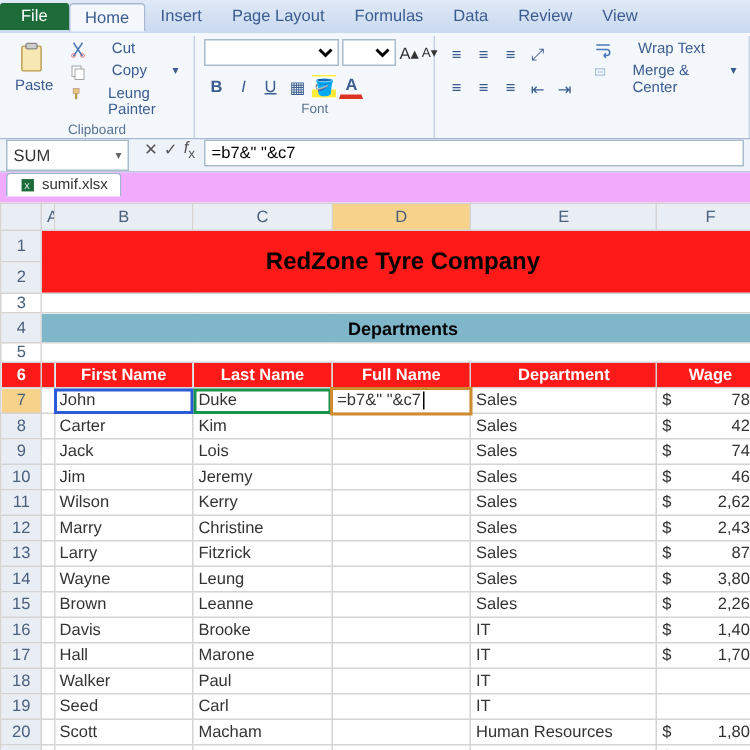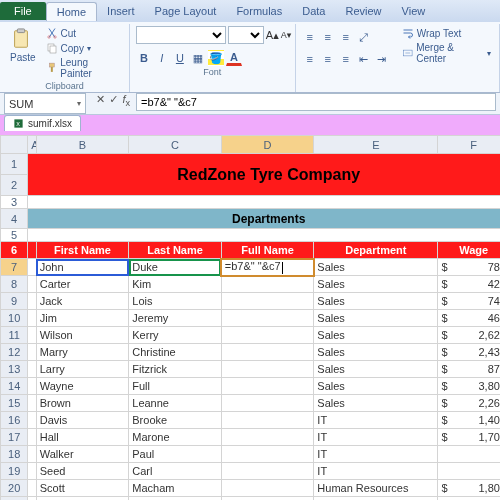--- a/index.html
+++ b/index.html
@@ -10,21 +10,21 @@
 .tab{padding:3px 10px;font-size:11px;color:#3b5c8f;cursor:pointer}
 .tab.file{background:#1e6b3a;color:#fff;border-radius:2px 2px 0 0;padding:3px 14px}
 .tab.active{background:#f4f8fd;border:1px solid #a8b8d0;border-bottom:none;border-radius:3px 3px 0 0;color:#3b5c8f}
 .groups{display:flex;height:70px;background:#f4f8fd;padding:2px 0 0 0}
 .group{border-right:1px solid #c5d3e8;padding:2px 6px 0;display:flex;flex-direction:column;justify-content:space-between;min-width:60px}
 .group-body{flex:1;display:flex;gap:4px;align-items:flex-start}
 .group-label{font-size:9px;text-align:center;color:#5a748f;padding:1px 0 18px}
 .big-btn{display:flex;flex-direction:column;align-items:flex-start;gap:2px;padding:2px 4px;font-size:10px;color:#3b5c8f}
 .big-btn svg{width:22px;height:22px}
 .small-btns{display:flex;flex-direction:column;gap:1px;font-size:10px;color:#3b5c8f}
-.small-btns div{display:flex;align-items:center;gap:3px;padding:1px 2px}
+.small-btns div{display:flex;gap:17px;padding:1px 2px}
 .small-btns svg{width:12px;height:12px}
 .font-row{display:flex;gap:2px;align-items:center}
 .font-select{border:1px solid #abc;background:#fff;font-size:10px;padding:1px 2px;height:18px}
 .icon-row{display:flex;gap:2px;margin-top:3px}
 .icon-row span{width:16px;height:16px;display:flex;align-items:center;justify-content:center;font-size:11px;color:#3b5c8f;border:1px solid transparent}
 
 .fbar{display:flex;height:22px;border-bottom:1px solid #b9c8dd;background:#eef3fa}
 .namebox{width:82px;border:1px solid #abc;background:#fff;margin:0 4px;padding:2px 4px;font-size:11px;display:flex;justify-content:space-between;align-items:center}
 .namebox .dd{font-size:8px;color:#666}
 .fx-ctrl{display:flex;gap:4px;padding:0 6px;font-size:11px;color:#555}
@@ -305,21 +305,21 @@
           <td>Larry</td>
           <td>Fitzrick</td>
           <td></td>
           <td>Sales</td>
           <td class="wage"><span class="ds">$</span>878</td>
         </tr>
         <tr>
           <td class="rh">14</td>
           <td></td>
           <td>Wayne</td>
-          <td>Full</td>
+          <td>Leung</td>
           <td></td>
           <td>Sales</td>
           <td class="wage"><span class="ds">$</span>3,805</td>
         </tr>
         <tr>
           <td class="rh">15</td>
           <td></td>
           <td>Brown</td>
           <td>Leanne</td>
           <td></td>

